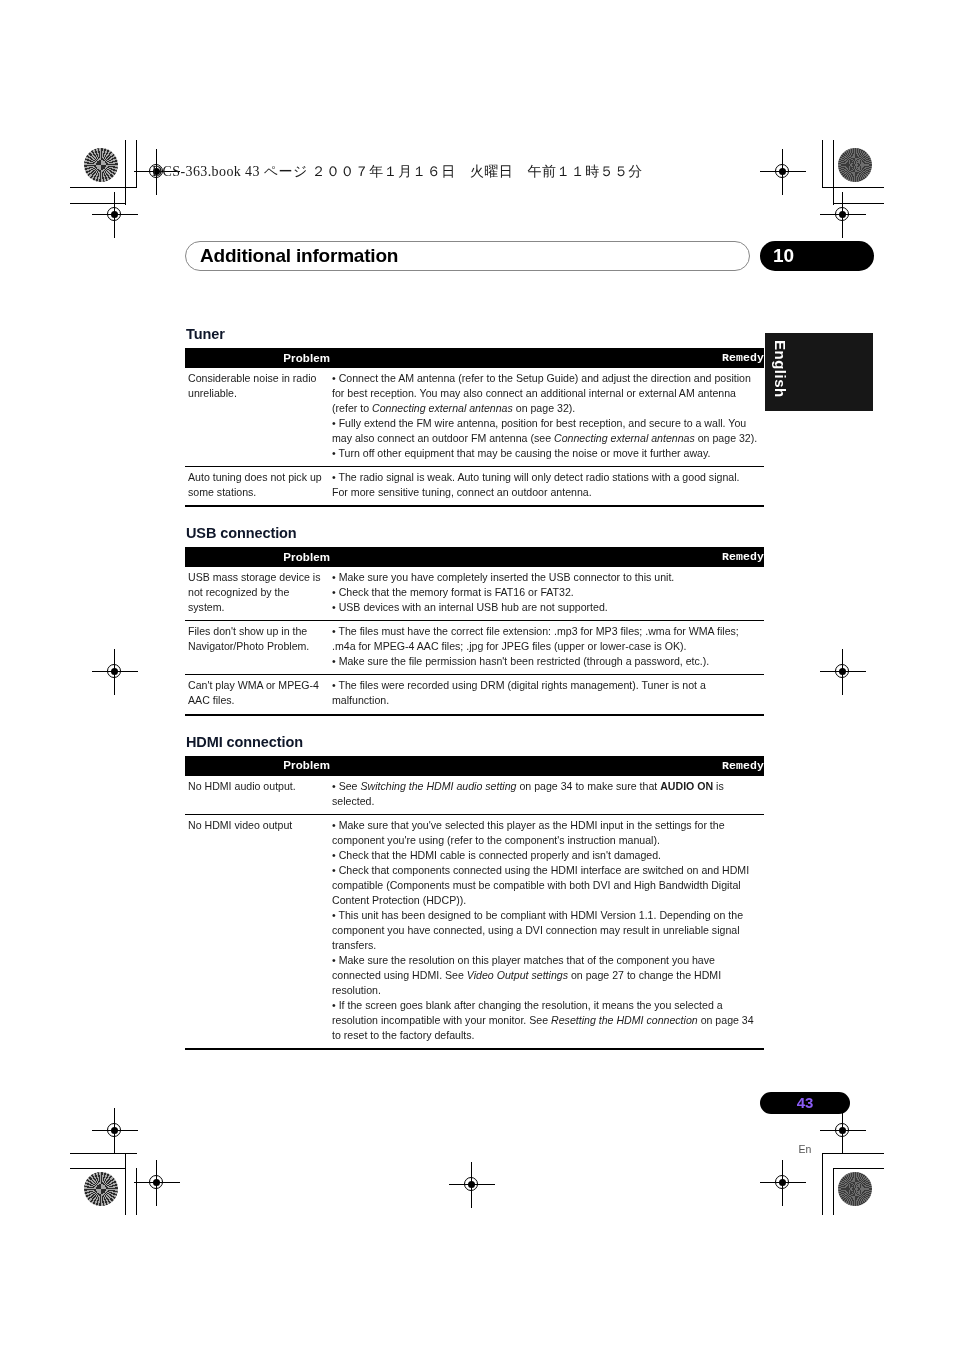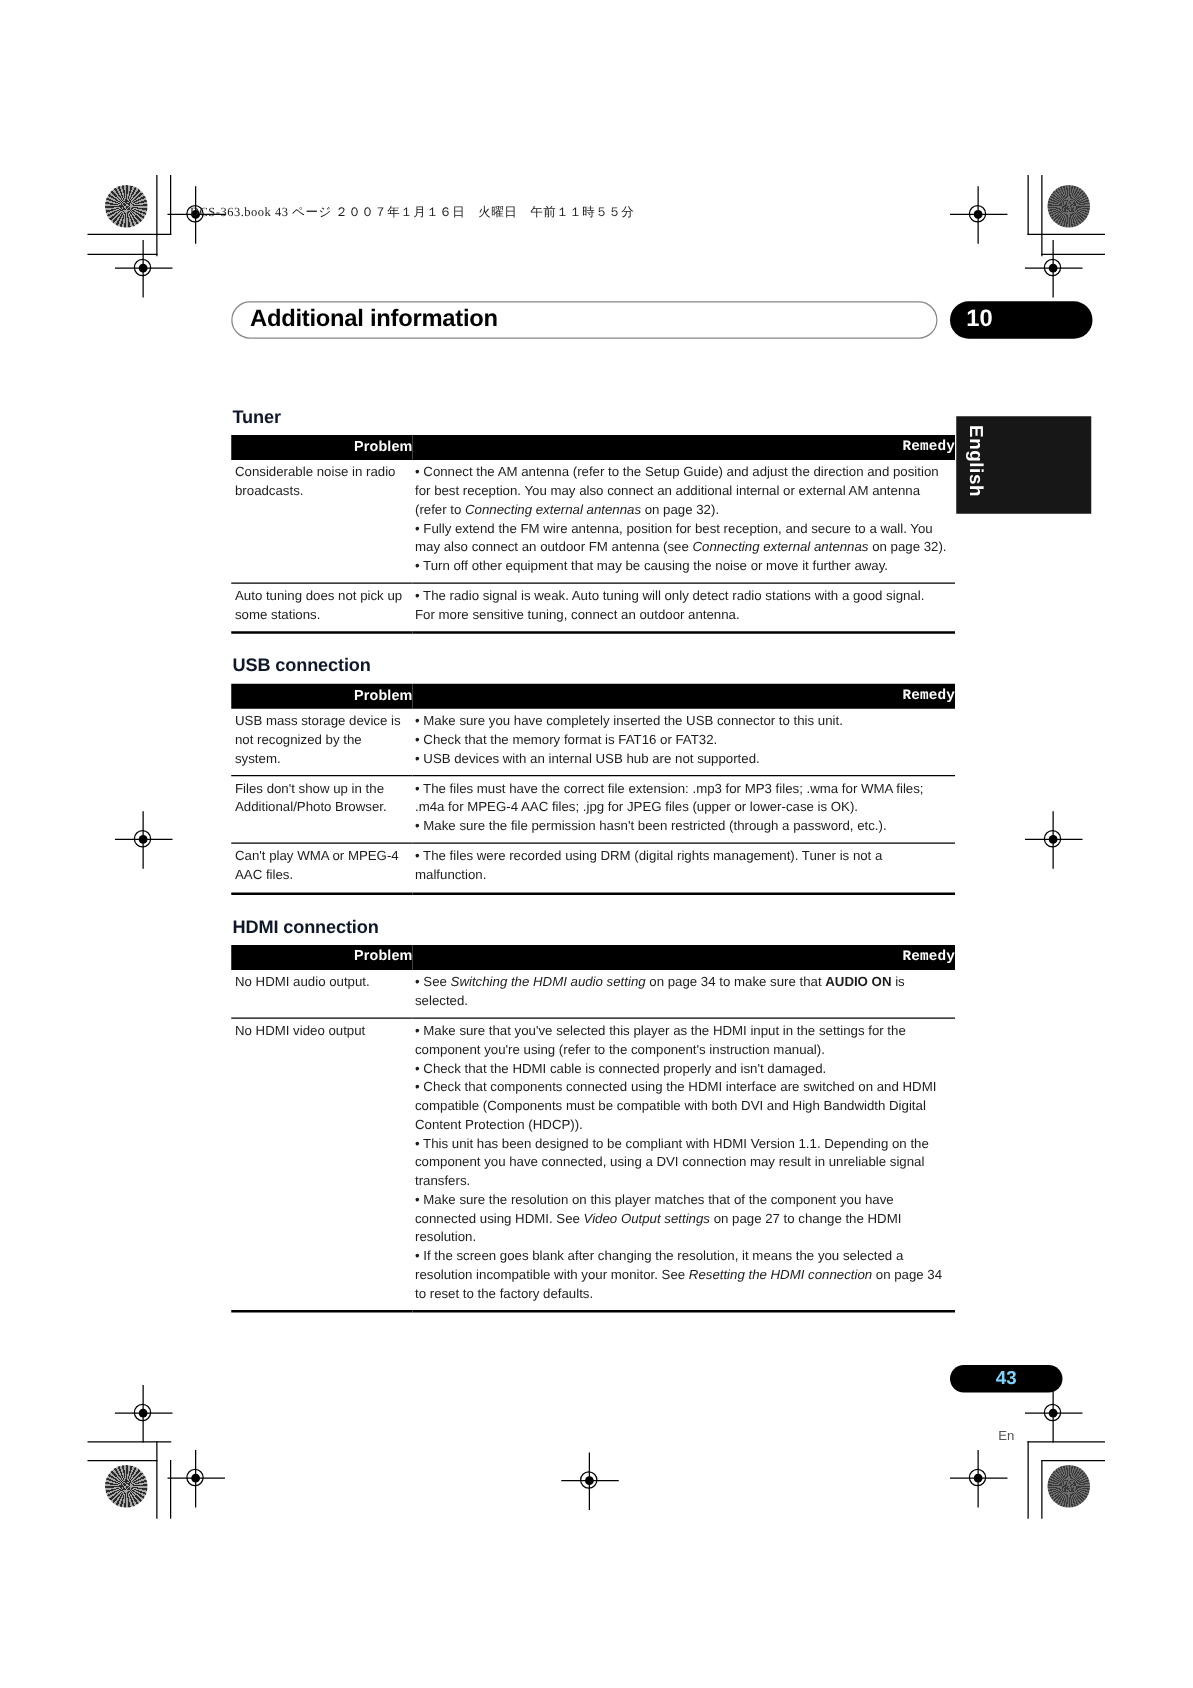--- a/index.html
+++ b/index.html
@@ -66,21 +66,21 @@
     position: absolute;
     background: #000;
   }
 
   
   .filestamp {
     position: absolute;
     left: 152px;
     top: 163px;
     font-family: "Liberation Serif", serif;
-    font-size: 10px;
+    font-size: 14px;
     letter-spacing: 0.4px;
     color: #1a1a1a;
     white-space: nowrap;
   }
 
   
   .chapter-bar {
     position: absolute;
     left: 185px;
     top: 241px;
@@ -188,21 +188,21 @@
 
   
   .page-pill {
     position: absolute;
     left: 760px;
     top: 1092px;
     width: 90px;
     height: 22px;
     background: #000;
     border-radius: 11px;
-    color: #7dd3fc;
+    color: #8b5cf6;
     font-size: 15px;
     font-weight: bold;
     text-align: center;
     line-height: 21px;
   }
   .page-en {
     position: absolute;
     left: 760px;
     top: 1115px;
     width: 90px;
@@ -326,21 +326,21 @@
     <div class="sec-title">Tuner</div>
     <table class="tbl">
       <thead>
         <tr>
           <th class="col-prob">Problem</th>
           <th class="col-rem">Remedy</th>
         </tr>
       </thead>
       <tbody>
         <tr>
-          <td class="col-prob">Considerable noise in radio broadcasts.</td>
+          <td class="col-prob">Considerable noise in radio unreliable.</td>
           <td class="col-rem">
             <span class="bullet-line">• Connect the AM antenna (refer to the Setup Guide) and adjust the direction and position for best reception. You may also connect an additional internal or external AM antenna (refer to <em>Connecting external antennas</em> on page 32).</span>
             <span class="bullet-line">• Fully extend the FM wire antenna, position for best reception, and secure to a wall. You may also connect an outdoor FM antenna (see <em>Connecting external antennas</em> on page 32).</span>
             <span class="bullet-line">• Turn off other equipment that may be causing the noise or move it further away.</span>
           </td>
         </tr>
         <tr class="last">
           <td class="col-prob">Auto tuning does not pick up some stations.</td>
           <td class="col-rem">
             <span class="bullet-line">• The radio signal is weak. Auto tuning will only detect radio stations with a good signal. For more sensitive tuning, connect an outdoor antenna.</span>
@@ -359,21 +359,21 @@
       <tbody>
         <tr>
           <td class="col-prob">USB mass storage device is not recognized by the system.</td>
           <td class="col-rem">
             <span class="bullet-line">• Make sure you have completely inserted the USB connector to this unit.</span>
             <span class="bullet-line">• Check that the memory format is FAT16 or FAT32.</span>
             <span class="bullet-line">• USB devices with an internal USB hub are not supported.</span>
           </td>
         </tr>
         <tr>
-          <td class="col-prob">Files don't show up in the Additional/Photo Browser.</td>
+          <td class="col-prob">Files don't show up in the Navigator/Photo Problem.</td>
           <td class="col-rem">
             <span class="bullet-line">• The files must have the correct file extension: .mp3 for MP3 files; .wma for WMA files; .m4a for MPEG-4 AAC files; .jpg for JPEG files (upper or lower-case is OK).</span>
             <span class="bullet-line">• Make sure the file permission hasn't been restricted (through a password, etc.).</span>
           </td>
         </tr>
         <tr class="last">
           <td class="col-prob">Can't play WMA or MPEG-4 AAC files.</td>
           <td class="col-rem">
             <span class="bullet-line">• The files were recorded using DRM (digital rights management). Tuner is not a malfunction.</span>
           </td>

